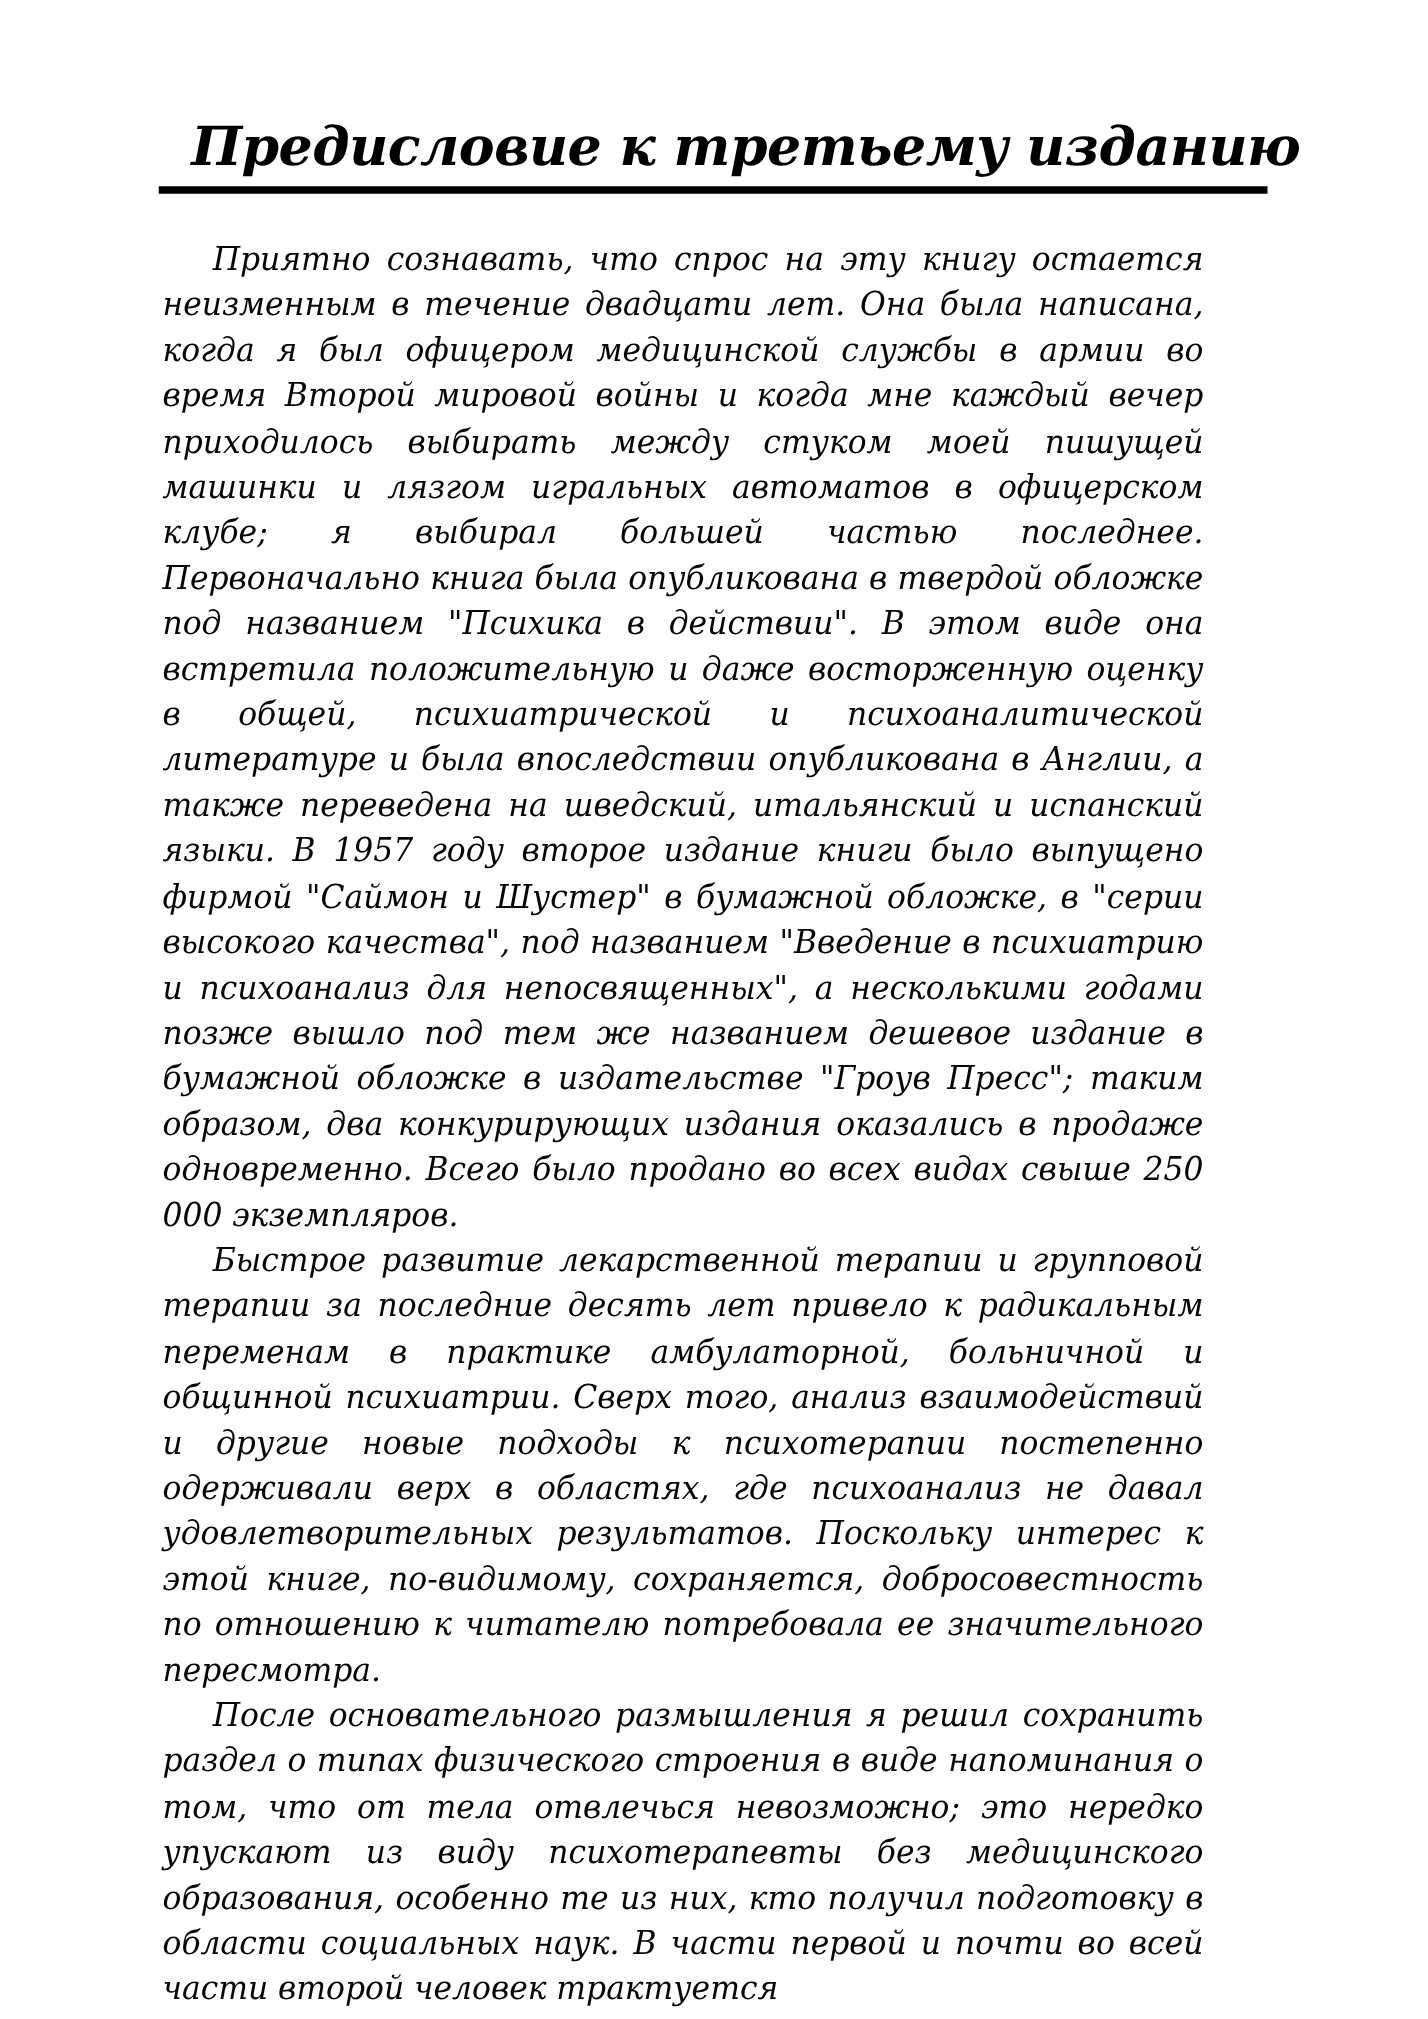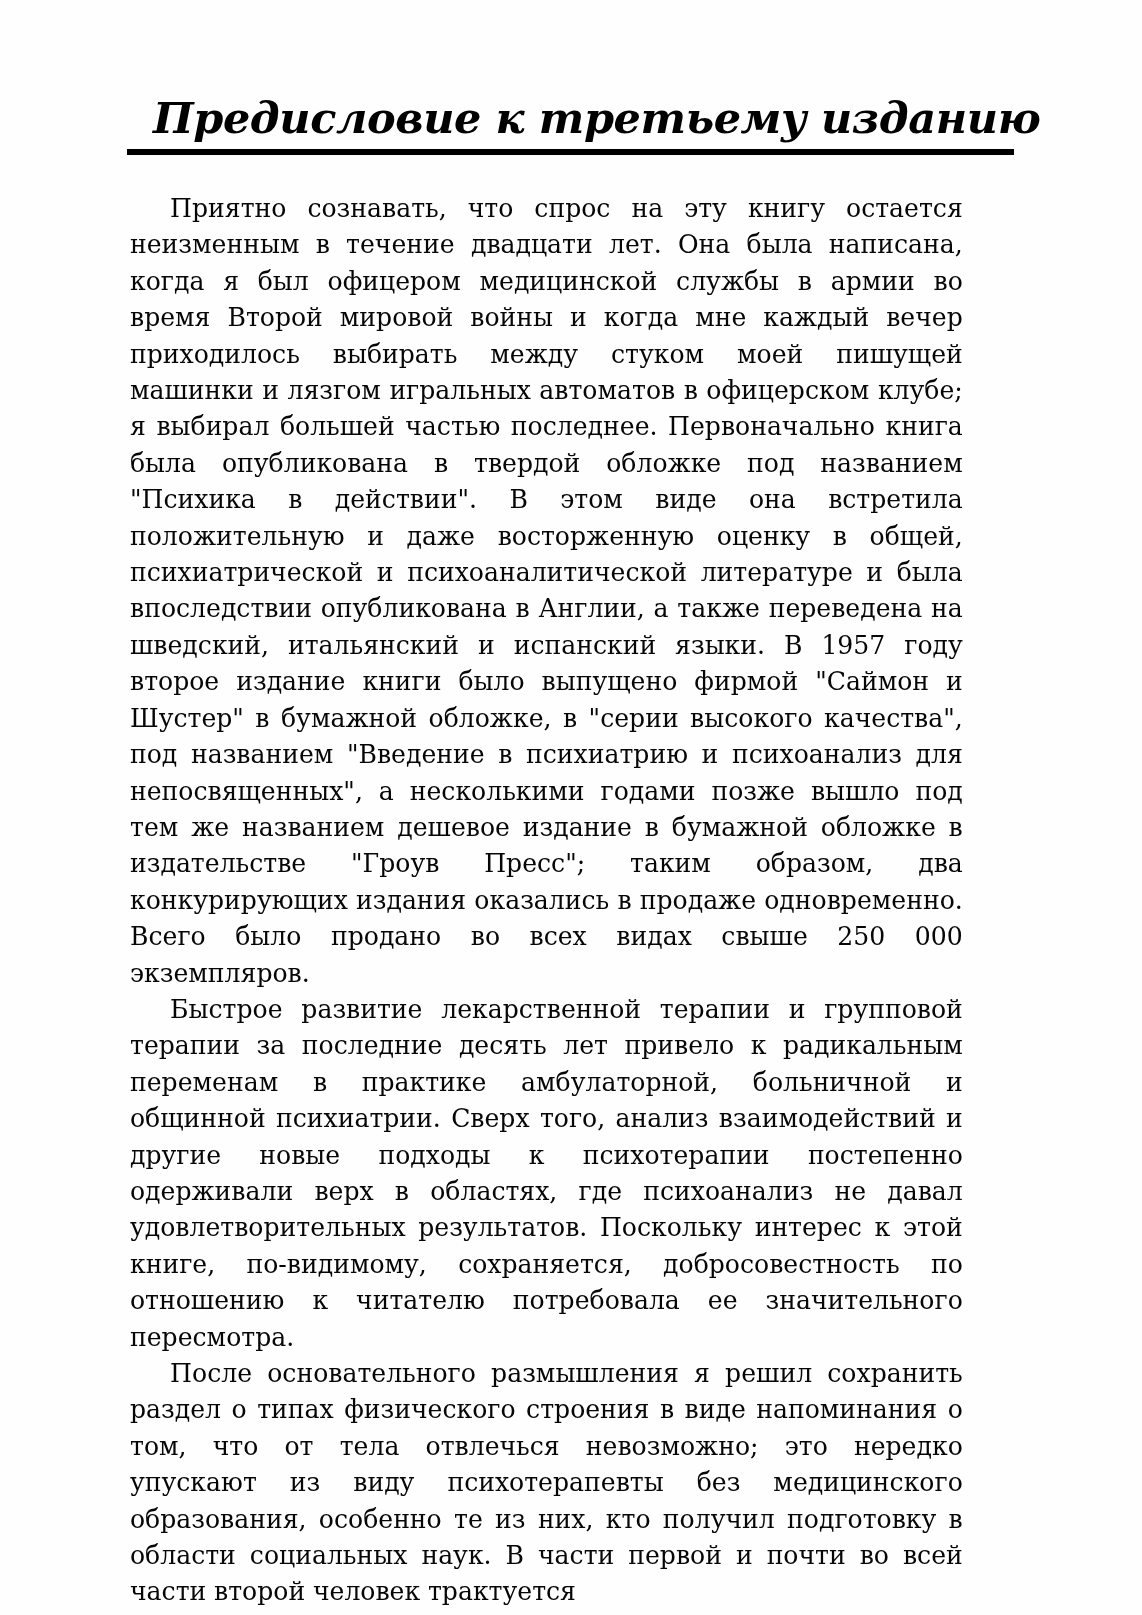--- a/index.html
+++ b/index.html
@@ -43,20 +43,21 @@
     background: #000000;
     margin-top: 2px;
   }
 
   
   .body-block {
     position: absolute;
     left: 130px;
     top: 190px;
     width: 872px;
+    font-style: italic;
   }
   .body-par {
     font-family: "DejaVu Serif", "Liberation Serif", serif;
     font-size: 26.3px;
     line-height: 36.4px;
     color: #060606;
     text-align: justify;
     text-justify: inter-word;
     margin: 0;
     text-indent: 42px;

